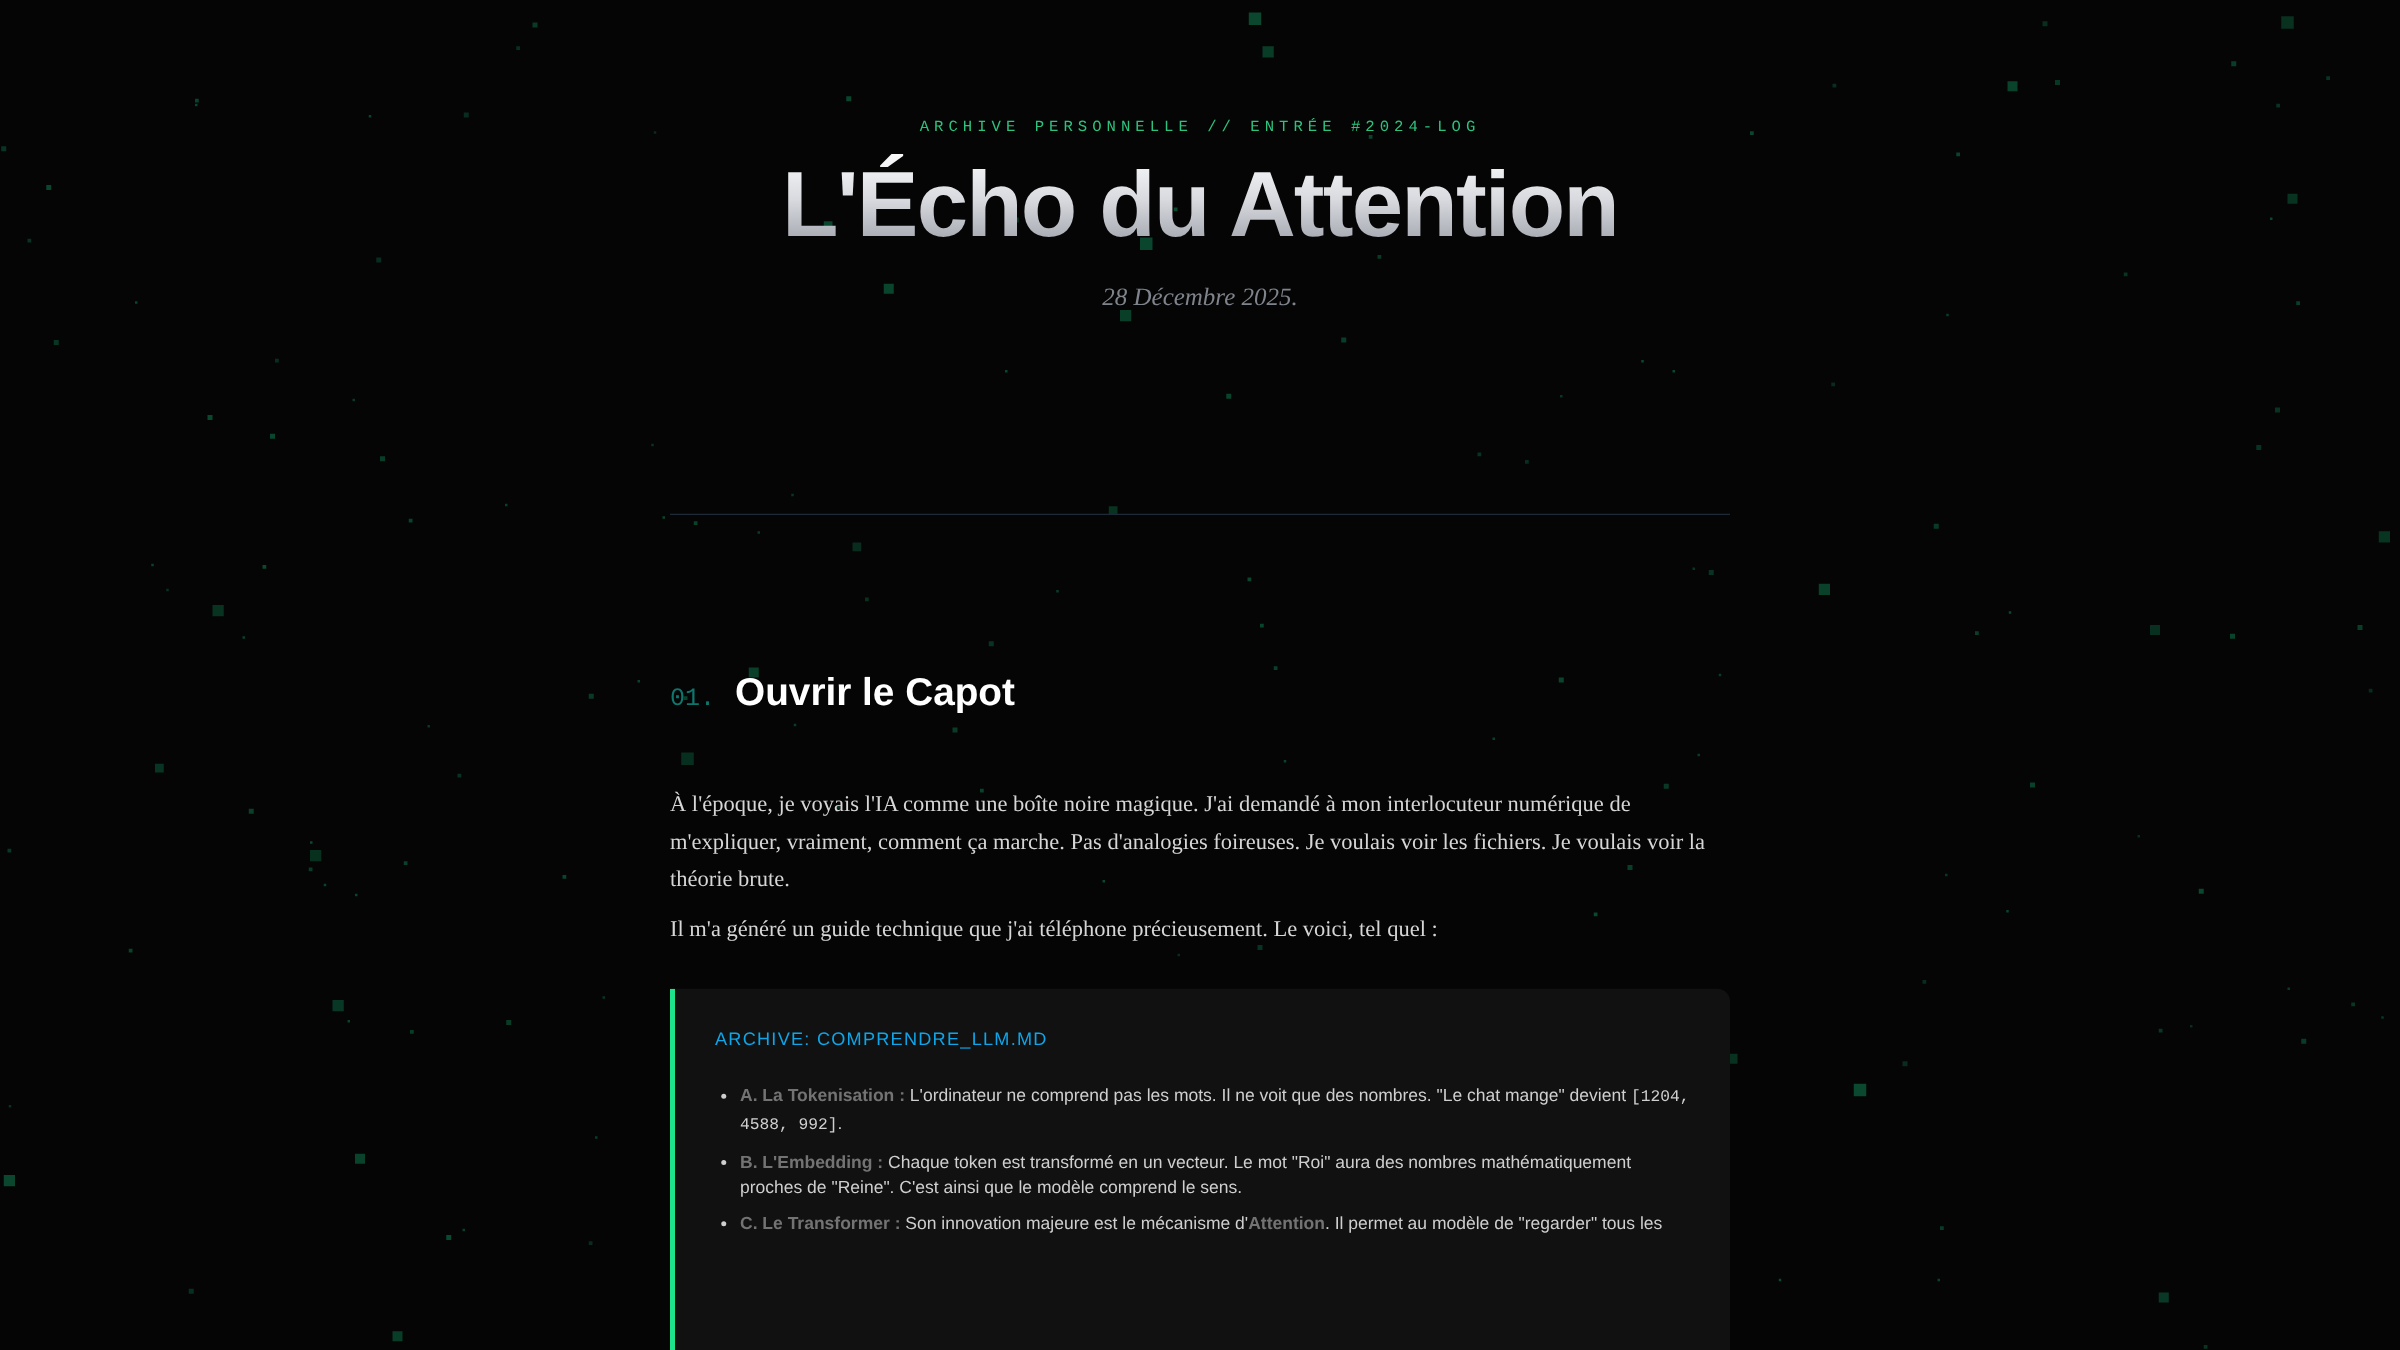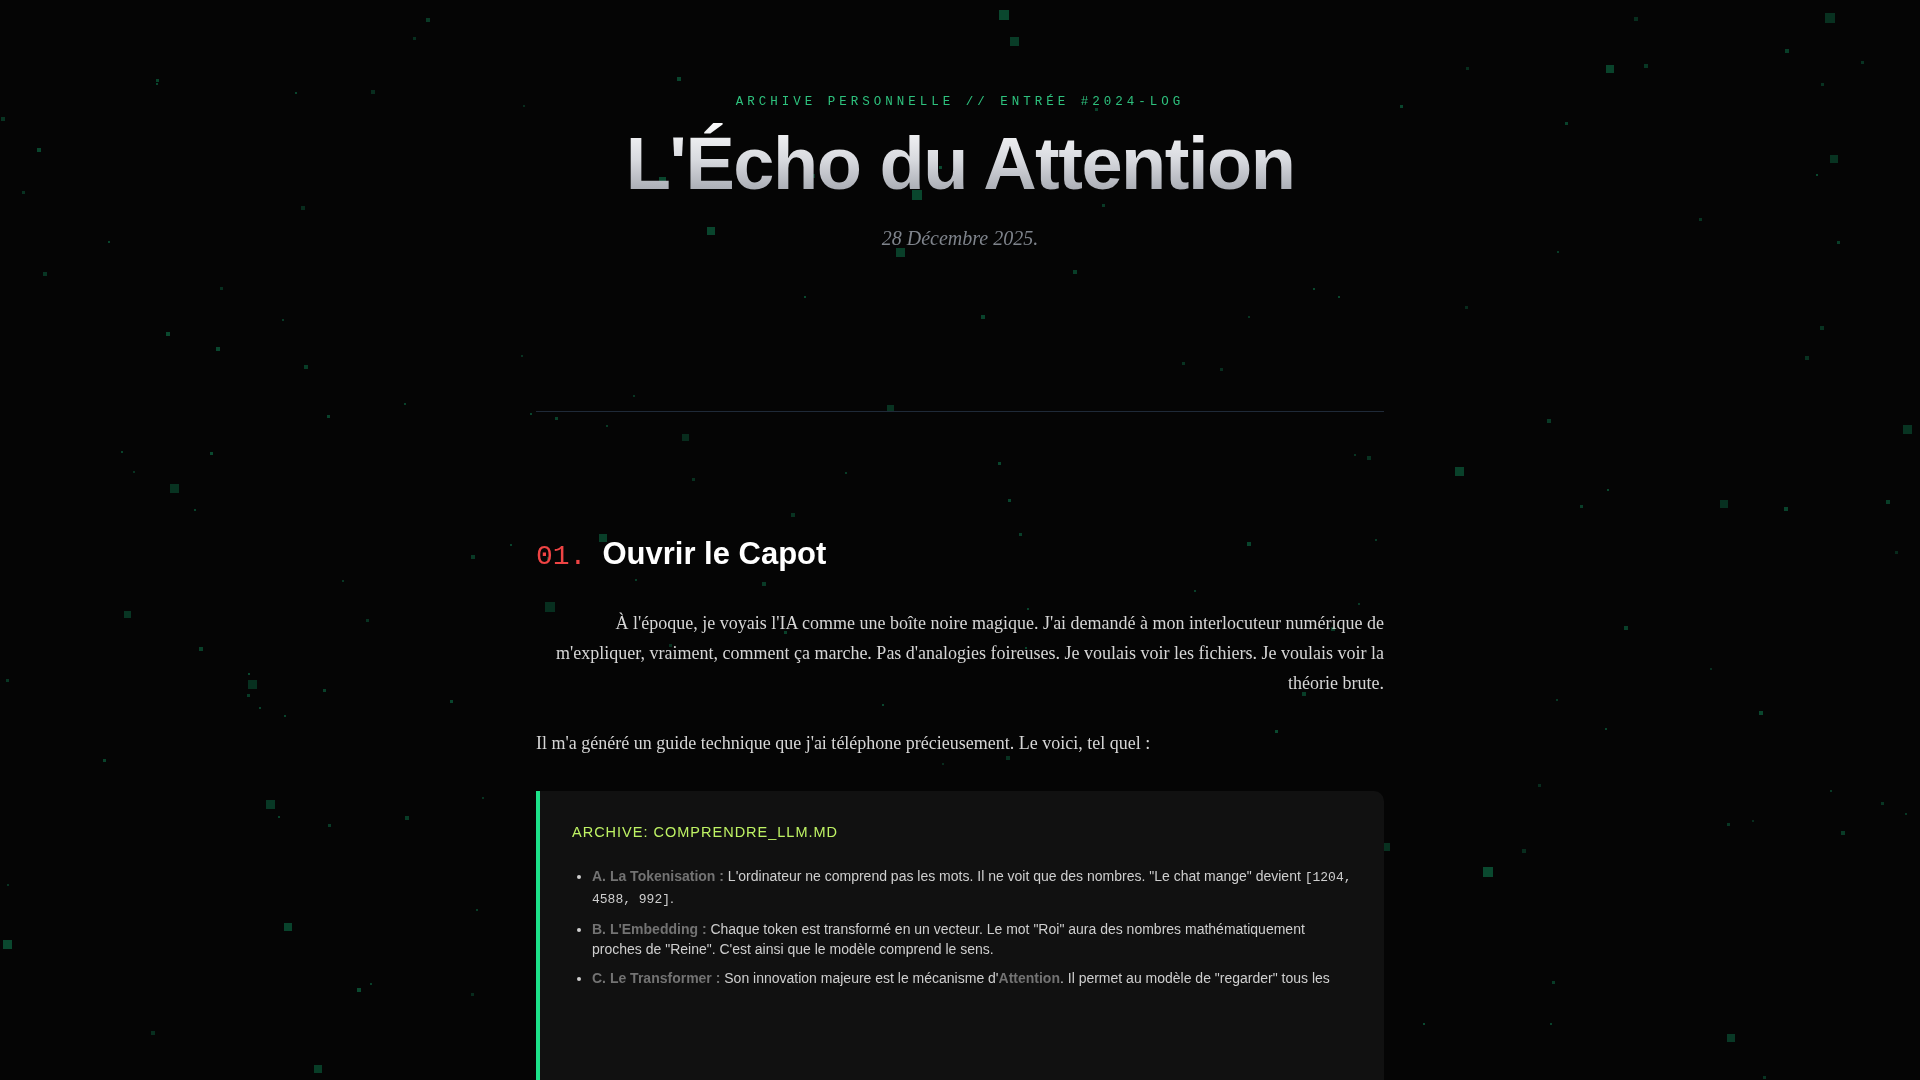--- a/index.html
+++ b/index.html
@@ -31,40 +31,40 @@
     font-style: italic; font-size: 20px; line-height: 28px; color: #7f848c;
   }
   .divider {
     position: absolute; top: 411px; left: 0; width: 848px; height: 1px;
     background: #1f2a38; border: 0; margin: 0;
   }
   .section-head {
     position: absolute; top: 536px; left: 0; display: flex; align-items: baseline;
   }
   .sec-num {
-    font-family: "Liberation Mono", monospace; font-size: 28px; color: #ef4444;
+    font-family: "Liberation Mono", monospace; font-size: 20px; color: #0f766e;
     margin-right: 16px;
   }
   .sec-title {
     font-family: "Liberation Sans", sans-serif; font-weight: bold; font-size: 31px; color: #ffffff; margin: 0;
   }
   .body-text {
     position: absolute; left: 0; width: 848px;
     font-size: 18px; line-height: 30px; color: #d6d6d6; margin: 0;
   }
-  .p1 { top: 608px; text-align: right; }
+  .p1 { top: 628px; }
   .p2 { top: 728px; }
   .card {
     position: absolute; top: 791px; left: 0; width: 848px; height: 320px;
     background: #111111; border-left: 4px solid #1de38a; border-radius: 0 10px 10px 0;
     box-sizing: border-box; padding: 33px 32px 0 32px;
   }
   .card-label {
     font-family: "Liberation Sans", sans-serif; font-size: 14.5px; letter-spacing: 1px;
-    color: #bef264; margin: 0 0 26px 0;
+    color: #0ea5e9; margin: 0 0 26px 0;
   }
   .card-h {
     font-family: "Liberation Sans", sans-serif; font-weight: bold; font-size: 20px;
     color: #f2f2f2; margin: 0 0 17px 0;
   }
   .card-p {
     font-family: "Liberation Sans", sans-serif; font-size: 14px; line-height: 20px;
     color: #9a9a9a; margin: 0 0 18px 0;
   }
   .card ul { margin: 0; padding-left: 20px; }

